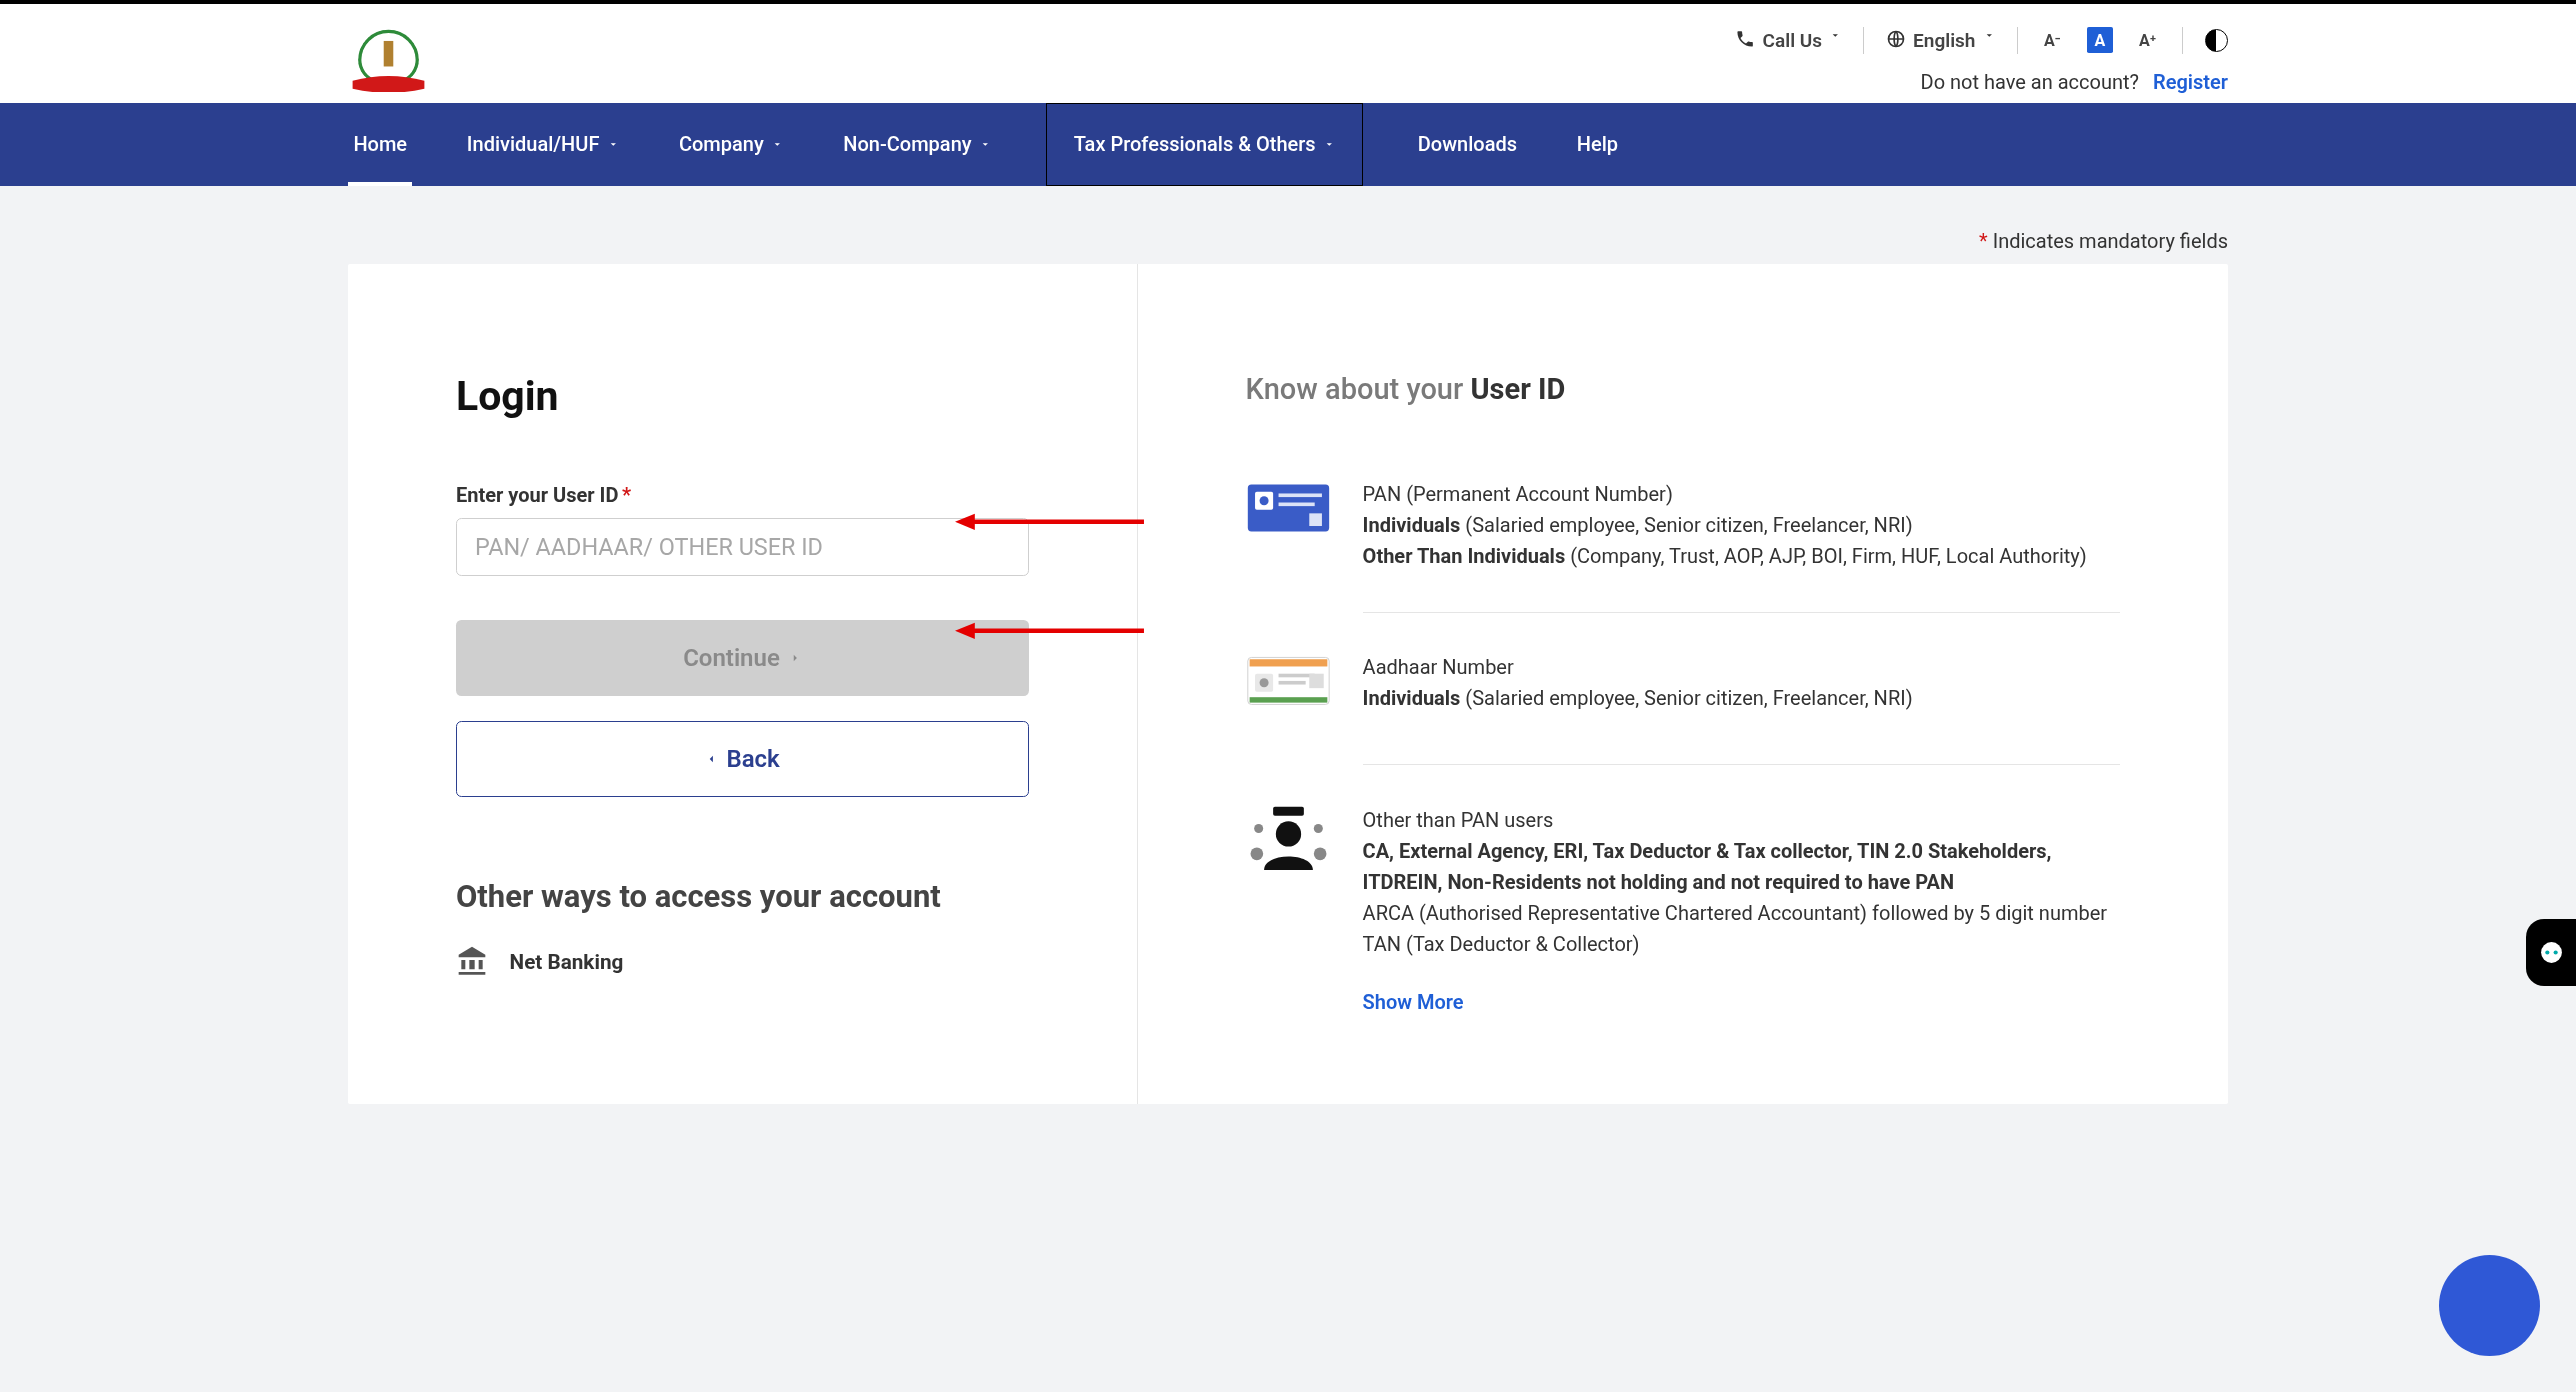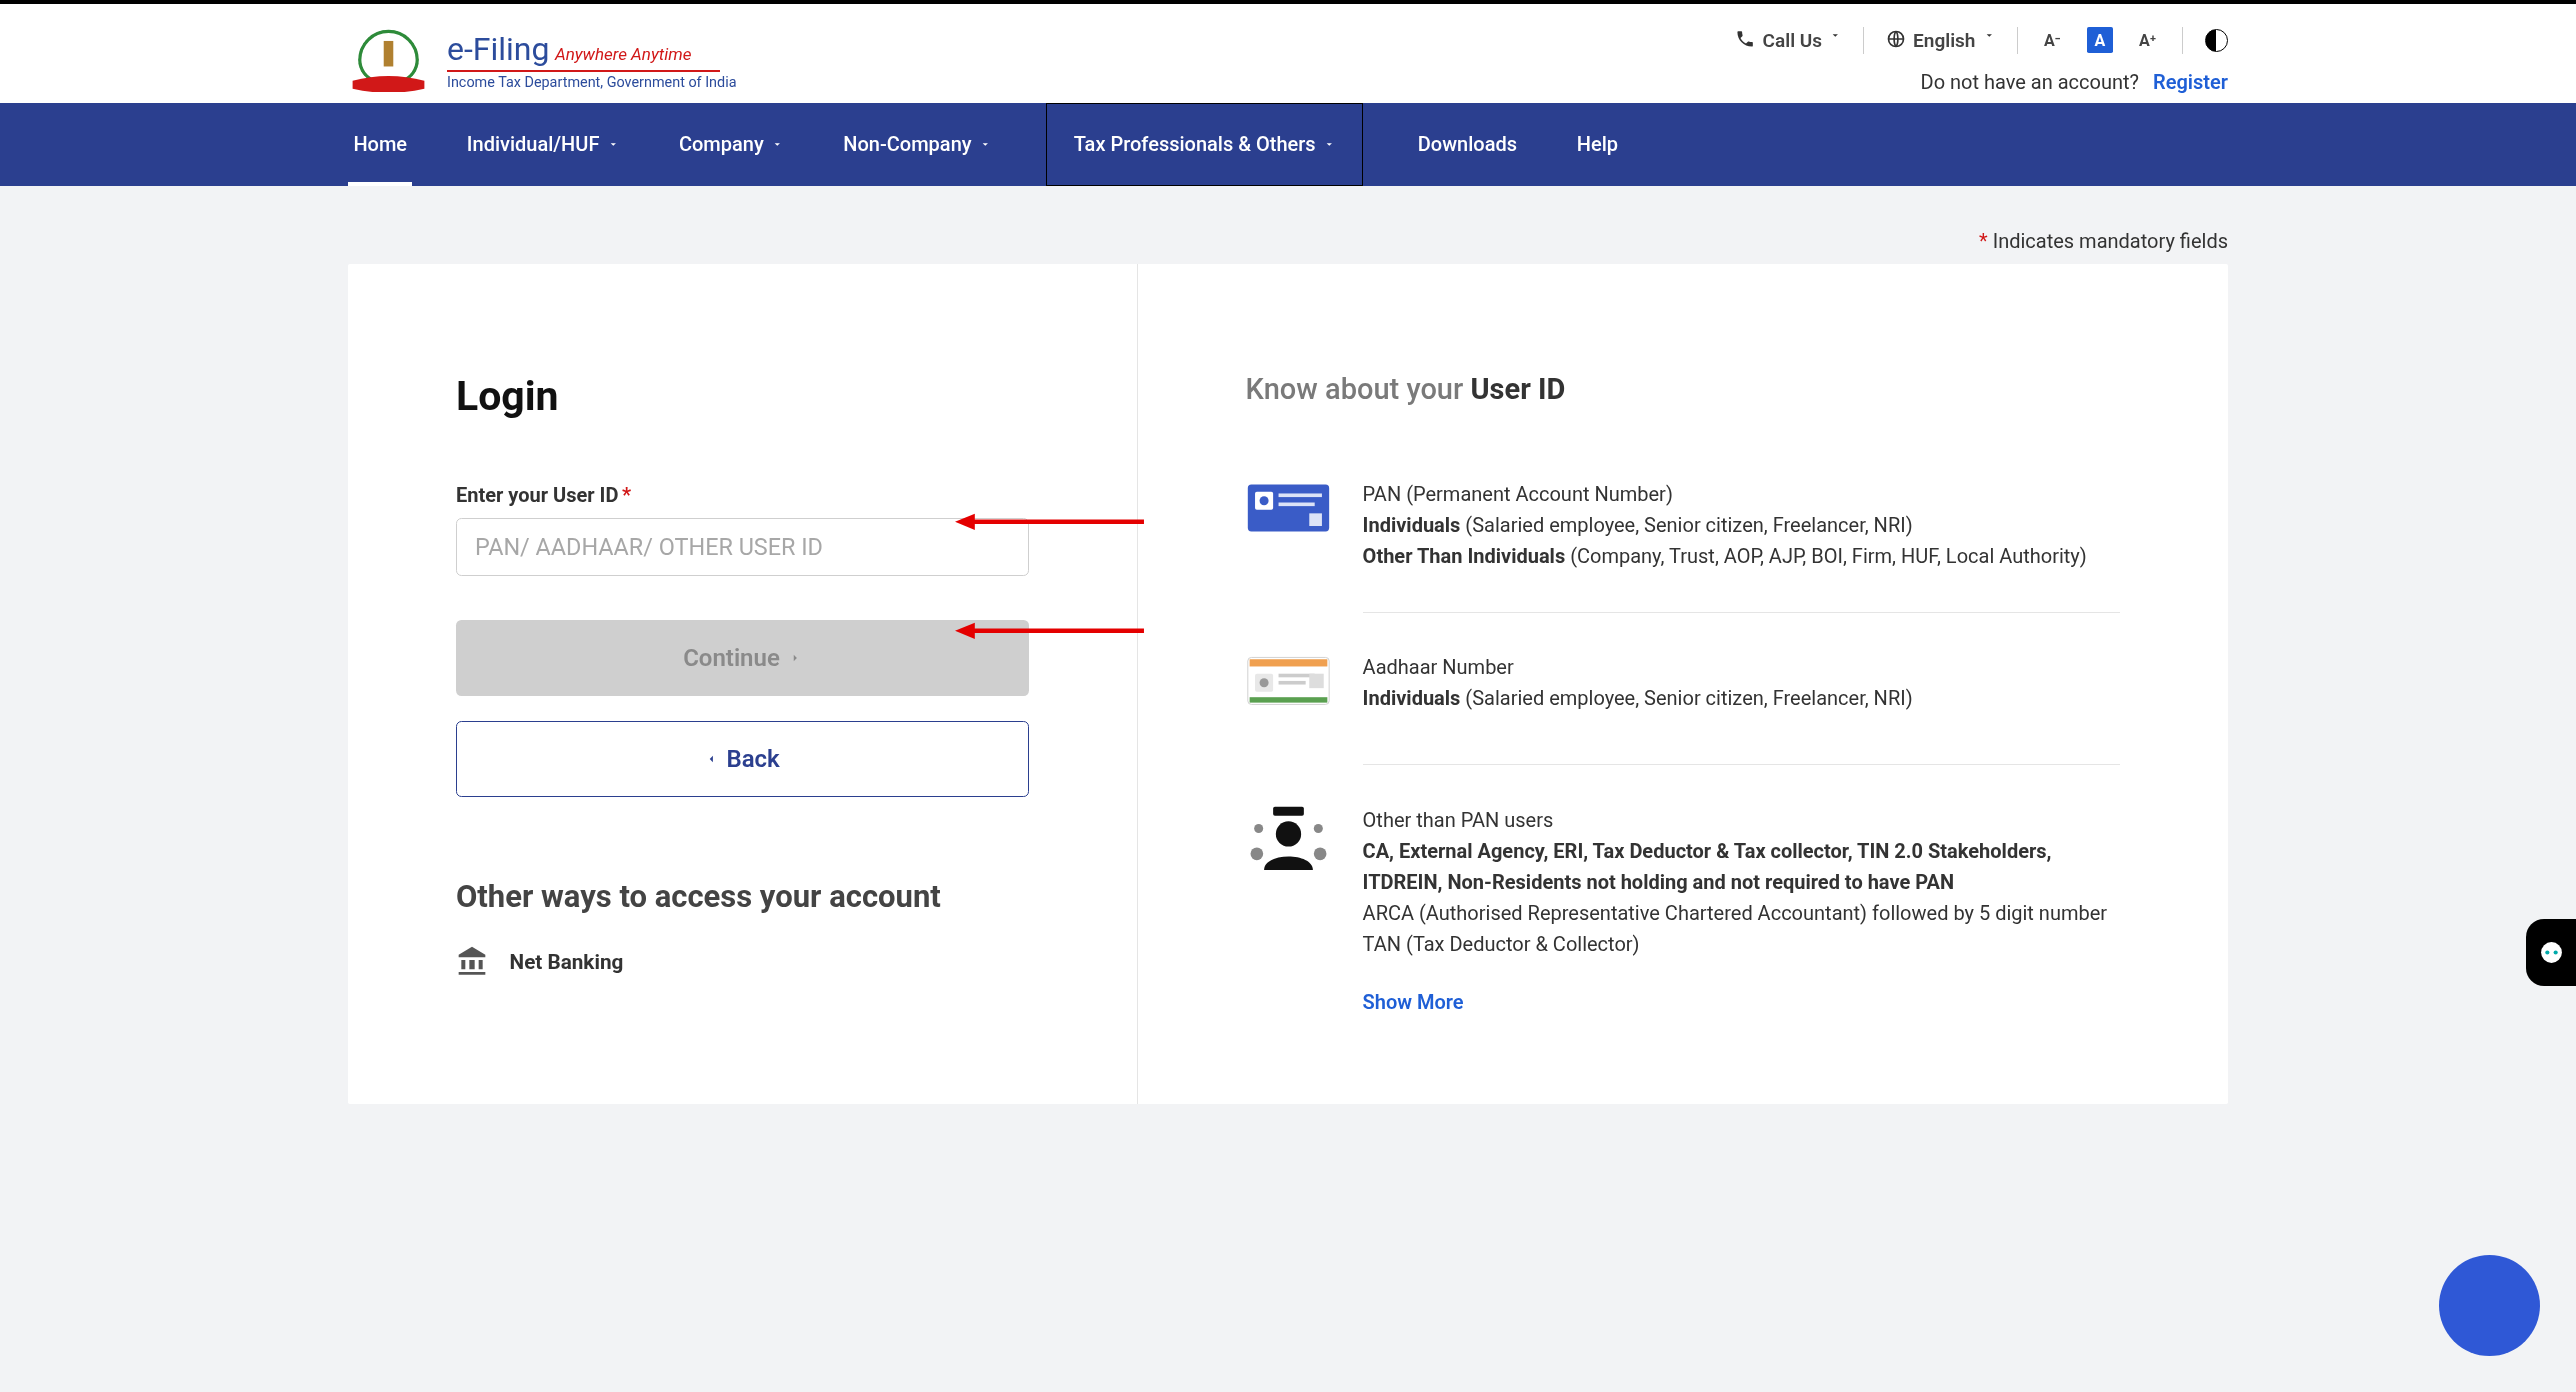--- a/index.html
+++ b/index.html
@@ -75,28 +75,20 @@
     <div class="logo-area">
       <div class="emblem">
         <svg viewBox="0 0 100 84">
           <path d="M50 8 C30 8 14 24 14 44 C14 56 22 66 32 70 L68 70 C78 66 86 56 86 44 C86 24 70 8 50 8 Z" fill="none" stroke="#2e8b3a" stroke-width="4"></path>
           <path d="M50 8 C30 8 14 24 14 44 C14 56 22 66 32 70" fill="none" stroke="#2e8b3a" stroke-width="3" stroke-dasharray="2,3"></path>
           <path d="M50 8 C70 8 86 24 86 44 C86 56 78 66 68 70" fill="none" stroke="#2e8b3a" stroke-width="3" stroke-dasharray="2,3"></path>
           <rect x="44" y="20" width="12" height="32" fill="#b08030"></rect>
           <path d="M5 70 Q50 58 95 70 L95 80 Q50 90 5 80 Z" fill="#d11818"></path>
         </svg>
       </div>
-      <div class="logo-text">
-        <div class="efiling-line">
-          <span class="efiling">e-Filing</span>
-          <span class="tagline">Anywhere Anytime</span>
-        </div>
-        <div class="hr-line"></div>
-        <span class="dept">Income Tax Department, Government of India</span>
-      </div>
     </div>
     <div class="header-right">
       <div class="util-row">
         <div class="util-item">
           <span class="icon-sm">
             <svg viewBox="0 0 24 24">
                 <path fill="#333" d="M6.6 10.8c1.4 2.8 3.8 5.1 6.6 6.6l2.2-2.2c.3-.3.7-.4 1.1-.3 1.2.4 2.5.6 3.8.6.6 0 1.1.5 1.1 1.1V20c0 .6-.5 1.1-1.1 1.1C10.5 21.1 2.9 13.5 2.9 3.7 2.9 3.1 3.4 2.6 4 2.6h3.4c.6 0 1.1.5 1.1 1.1 0 1.3.2 2.6.6 3.8.1.4 0 .8-.3 1.1L6.6 10.8z"></path>
               </svg>
           </span>
           <span>Call Us</span>

